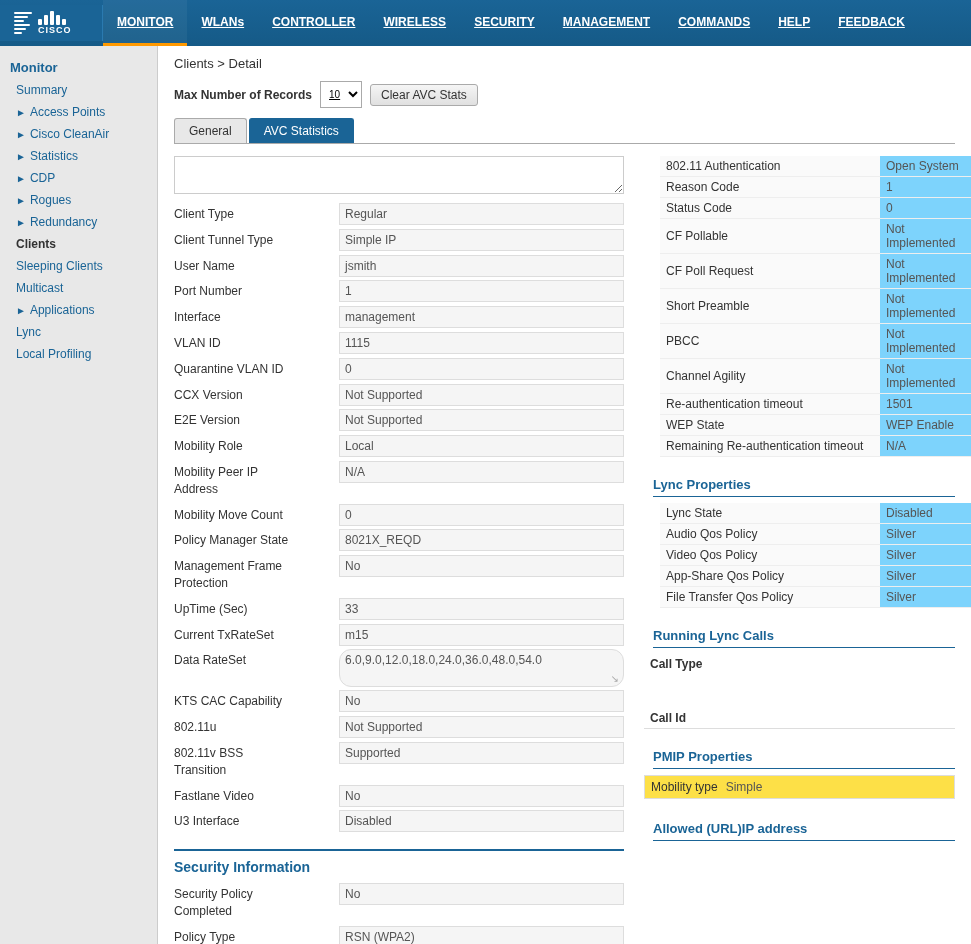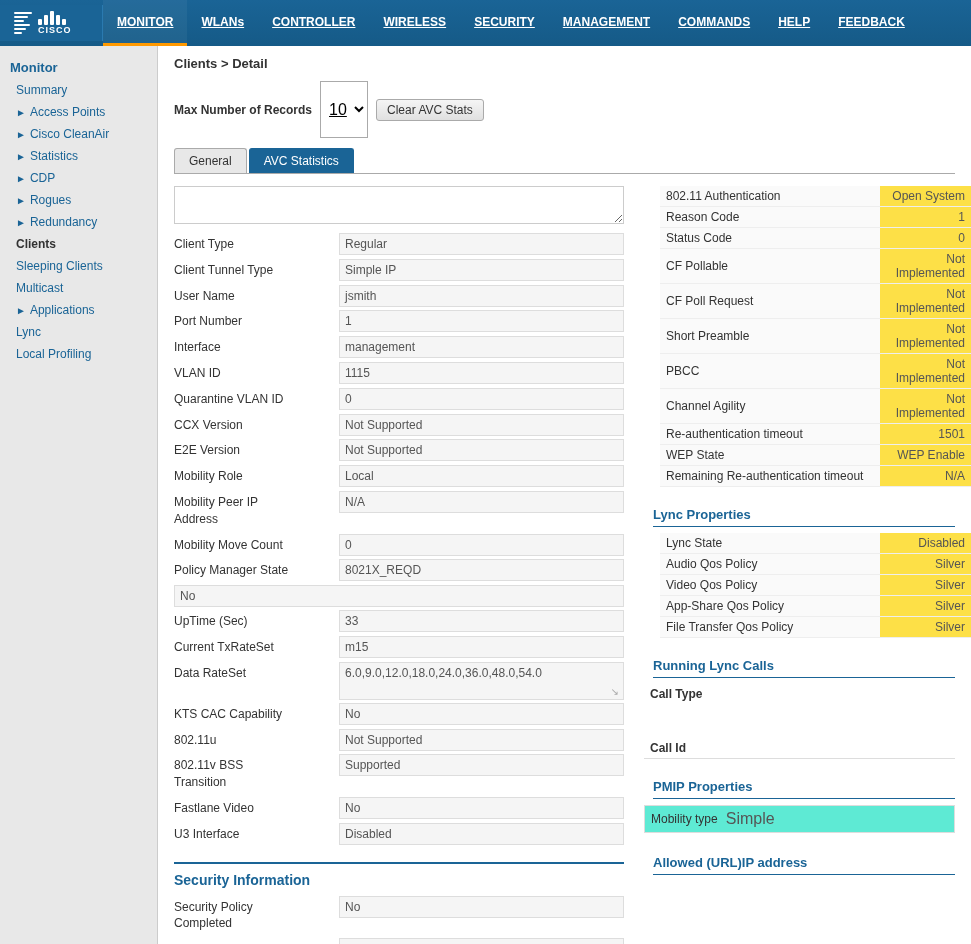--- a/index.html
+++ b/index.html
@@ -102,38 +102,38 @@
     #content {
       flex: 1;
       padding: 10px 16px;
       background: white;
       overflow-y: auto;
     }
     #breadcrumb {
       font-size: 13px;
       color: #333;
       margin-bottom: 10px;
-      font-weight: bold;
+      font-weight: normal;
     }
 
     
     #toolbar-row {
       display: flex;
       align-items: center;
       margin-bottom: 10px;
       gap: 8px;
     }
     .toolbar-label {
       font-size: 12px;
       font-weight: bold;
       color: #333;
     }
     select.toolbar-select {
-      font-size: 16px;
-      padding: 18px 4px;
+      font-size: 10px;
+      padding: 6px 4px;
       border: 1px solid #aaa;
       background: white;
       text-decoration: underline;
     }
     .toolbar-btn {
       background: linear-gradient(to bottom, #f5f5f5, #e0e0e0);
       border: 1px solid #aaa;
       border-radius: 3px;
       padding: 3px 10px;
       font-size: 12px;
@@ -219,22 +219,21 @@
       font-size: 12px;
       border-bottom: 1px solid #eee;
     }
     .right-table td:first-child {
       color: #333;
       width: 220px;
       background: #fafafa;
     }
     .right-table td:last-child {
       color: #555;
-      background: #fde047;
-      text-align: right;
+      background: #7dd3fc;
     }
     .section-header {
       font-size: 13px;
       font-weight: bold;
       color: #1a6496;
       padding: 8px 0 4px 0;
       border-bottom: 1px solid #1a6496;
       margin-bottom: 6px;
       margin-left: 9px;
     }
@@ -434,33 +433,34 @@
         </div>
         <div class="field-row">
           <div class="field-label">Mobility Move Count</div>
           <div class="field-value">0</div>
         </div>
         <div class="field-row">
           <div class="field-label">Policy Manager State</div>
           <div class="field-value">8021X_REQD</div>
         </div>
         <div class="field-row">
+          <div class="field-label">Management Frame<br>Protection</div>
           <div class="field-value">No</div>
         </div>
         <div class="field-row">
           <div class="field-label">UpTime (Sec)</div>
           <div class="field-value">33</div>
         </div>
         <div class="field-row">
           <div class="field-label">Current TxRateSet</div>
           <div class="field-value">m15</div>
         </div>
         <div class="field-row">
           <div class="field-label">Data RateSet</div>
-          <div class="field-value wide" style="position:relative;">
+          <div class="field-value wide" style="position:relative;border-radius:12px;">
             6.0,9.0,12.0,18.0,24.0,36.0,48.0,54.0
             <span style="position:absolute;bottom:2px;right:4px;font-size:10px;color:#aaa;">↘</span>
           </div>
         </div>
         <div class="field-row">
           <div class="field-label">KTS CAC Capability</div>
           <div class="field-value">No</div>
         </div>
         <div class="field-row">
           <div class="field-label">802.11u</div>
@@ -570,22 +570,22 @@
         </tbody>
           </table>
 
         <div class="section-header">Running Lync Calls</div>
         <div class="sub-table-header">
           <span>Call Type</span>
           <span>Call Id</span>
         </div>
 
         <div class="section-header" style="margin-top:12px;">PMIP Properties</div>
-        <div style="display:flex;align-items:center;padding:4px 6px;background:#5eead4;border:1px solid #ddd;">
+        <div style="display:flex;align-items:center;padding:4px 6px;background:#fde047;border:1px solid #ddd;">
           <span style="font-size:12px;color:#333;margin-right:8px;">Mobility type</span>
-          <span style="font-size:16px;color:#555;">Simple</span>
+          <span style="font-size:12px;color:#555;">Simple</span>
         </div>
 
         <div class="section-header" style="margin-top:14px;">Allowed (URL)IP address</div>
       </div>
     </div>
   </div>
 </div>
 
 </body></html>

